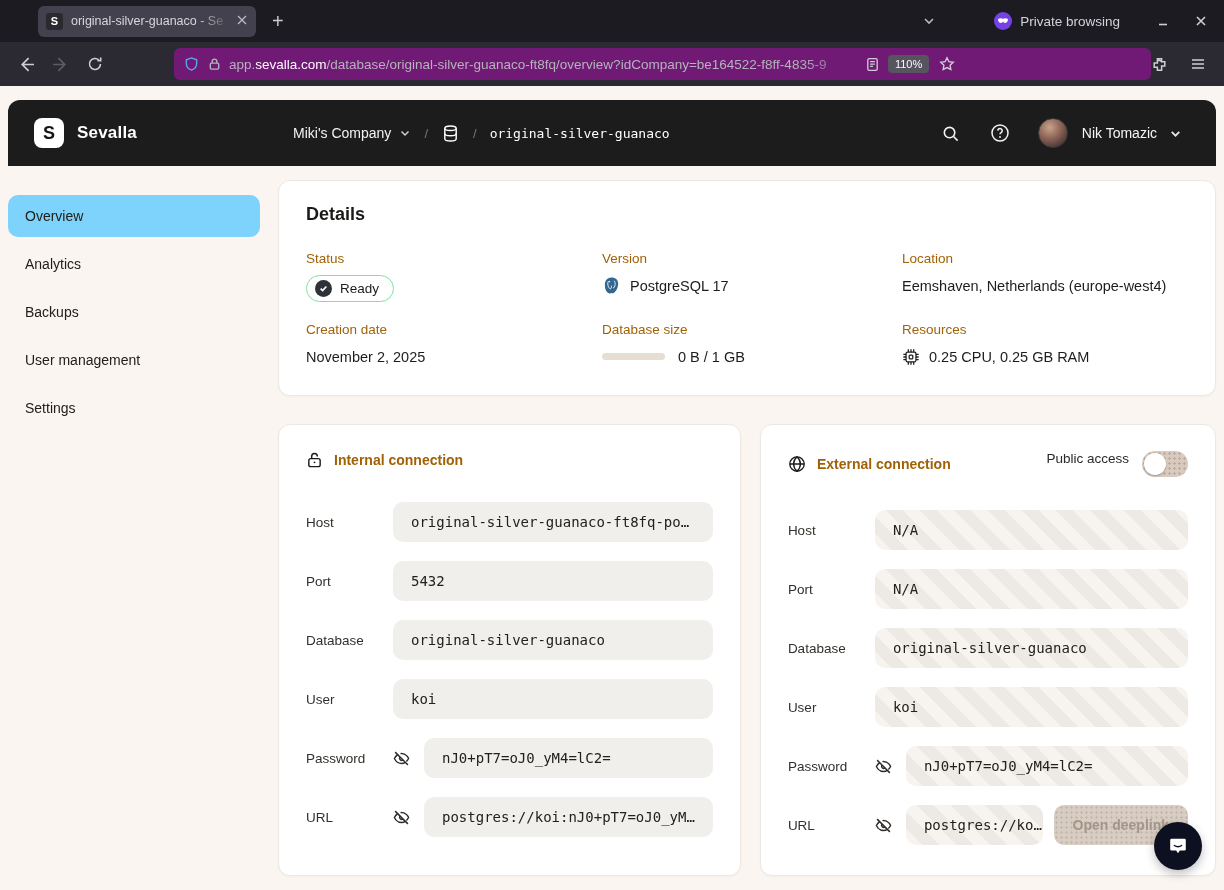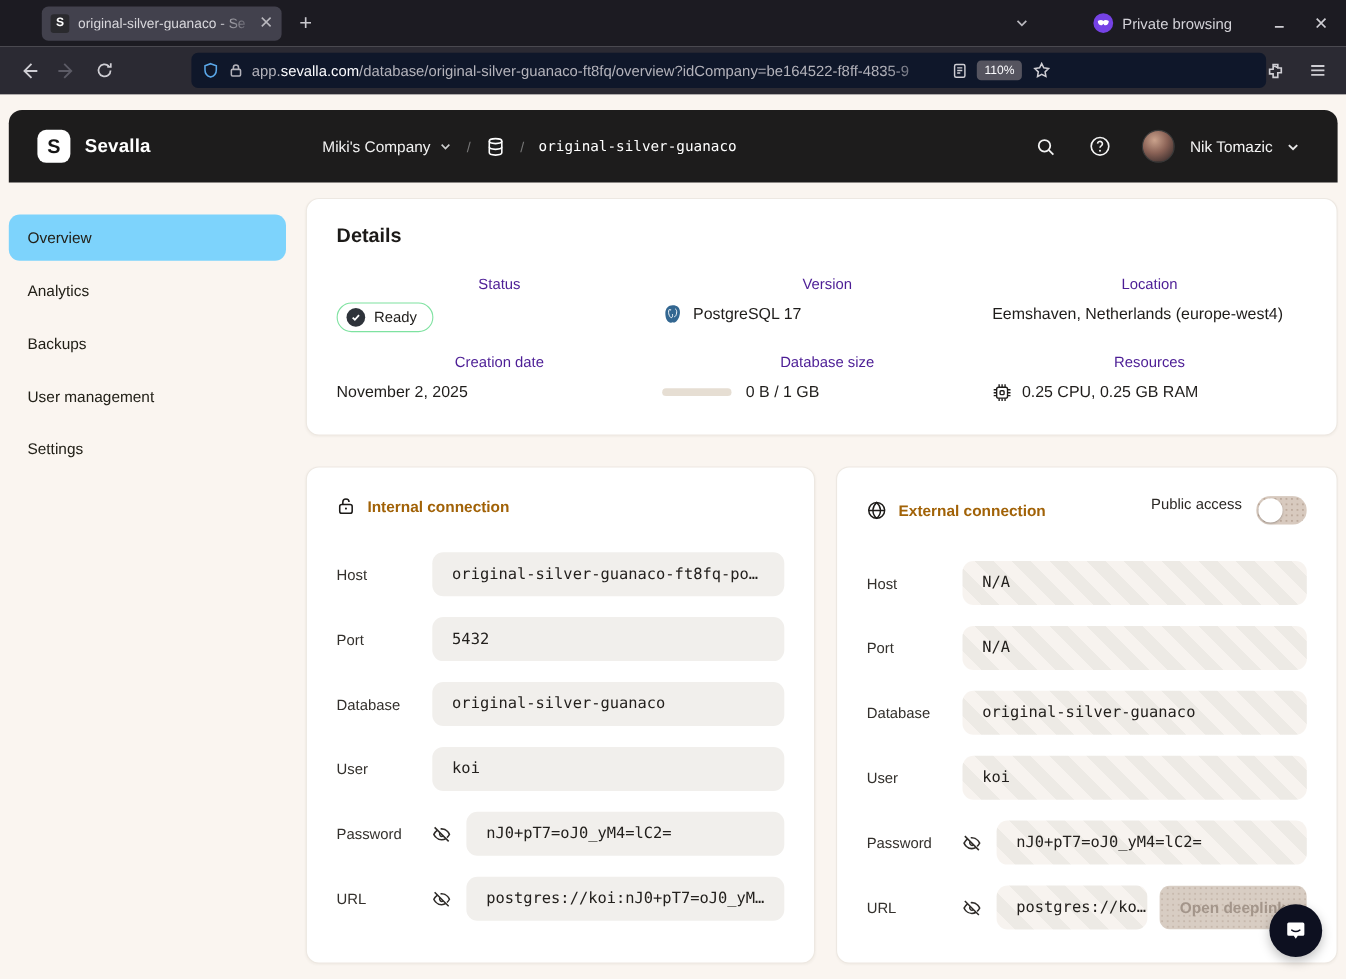--- a/index.html
+++ b/index.html
@@ -20,21 +20,21 @@
   .alltabs-chevron { color:#b9b8be; margin-right:58px; display:flex; }
   .private-badge { display:flex; align-items:center; gap:8px; color:#d3d2d8; font-size:13.5px; margin-right:28px; }
   .mask-chip { width:18px; height:18px; border-radius:50%; background:#7542e5; display:flex; align-items:center; justify-content:center; }
   .win-btn { color:#cfced4; width:30px; display:flex; justify-content:center; }
   .win-min { margin-right:8px; }
   .win-close { margin-right:8px; }
 
   .toolbar { height:44px; background:#2b2a33; display:flex; align-items:center; padding:0 10px; }
   .nav-ico { width:34px; display:flex; justify-content:center; color:#cfced4; }
   .nav-ico.disabled { color:#5c5b66; }
-  .urlbar { margin-left:62px; width:978px; height:32px; background:#0f172a; border-radius:6px;
+  .urlbar { margin-left:62px; width:978px; height:32px; background:#701a75; border-radius:6px;
             display:flex; align-items:center; padding:0 10px; color:#bdbcc3; }
   .url-text { font-size:13.5px; margin-left:8px; white-space:nowrap; overflow:hidden; width:636px;
               -webkit-mask-image:linear-gradient(90deg,#000 90%,transparent); mask-image:linear-gradient(90deg,#000 90%,transparent); }
   .url-domain { color:#fbfbfe; }
   .url-dim { color:#b4b3bb; }
   .zoom-badge { background:#55545f; color:#fbfbfe; border-radius:4px; font-size:11px; padding:3px 7px; margin:0 10px 0 8px; }
   .toolbar-right { margin-left:auto; display:flex; align-items:center; gap:22px; padding-right:8px; color:#cfced4; }
 
   
   .page { position:relative; height:804px; background:#faf5f0; }
@@ -62,21 +62,21 @@
                font-size:14px; color:#222018; margin-bottom:6px; cursor:default; }
   .side-item.active { background:#7dd3fc; font-weight:500; }
 
   .main { margin-left:18px; width:938px; padding-top:14px; }
   .card { background:#fff; border:1px solid #ede8e2; border-radius:12px; box-shadow:0 1px 2px rgba(60,45,30,.04); }
 
   
   .details-card { padding:23px 27px 28px; margin-bottom:28px; }
   .details-title { font-size:18px; font-weight:700; color:#1c1a18; margin-bottom:26px; }
   .details-grid { display:grid; grid-template-columns:296px 300px auto; row-gap:20px; }
-  .dlabel { font-size:13.5px; color:#4c1d95; margin-bottom:9px;text-align:center; }
+  .dlabel { font-size:13.5px; color:#a16207; margin-bottom:9px; }
   .dvalue { font-size:14.5px; color:#1f1d1b; display:flex; align-items:center; min-height:21px; }
   .status-pill { display:inline-flex; align-items:center; gap:8px; border:1px solid #7ee2a0; border-radius:999px;
                  padding:4px 14px 4px 8px; font-size:13.5px; color:#1f1d1b; background:#fff; }
   .check-circle { width:17px; height:17px; border-radius:50%; background:#2e333a; display:flex; align-items:center; justify-content:center; }
   .progress-track { width:63px; height:7px; border-radius:4px; background:#e6ded3; margin-right:13px; }
   .ico-gap { margin-right:9px; display:flex; }
 
   
   .conn-row { display:flex; gap:19px; }
   .conn-card { flex:1; padding:26px 27px 0; height:452px; }

